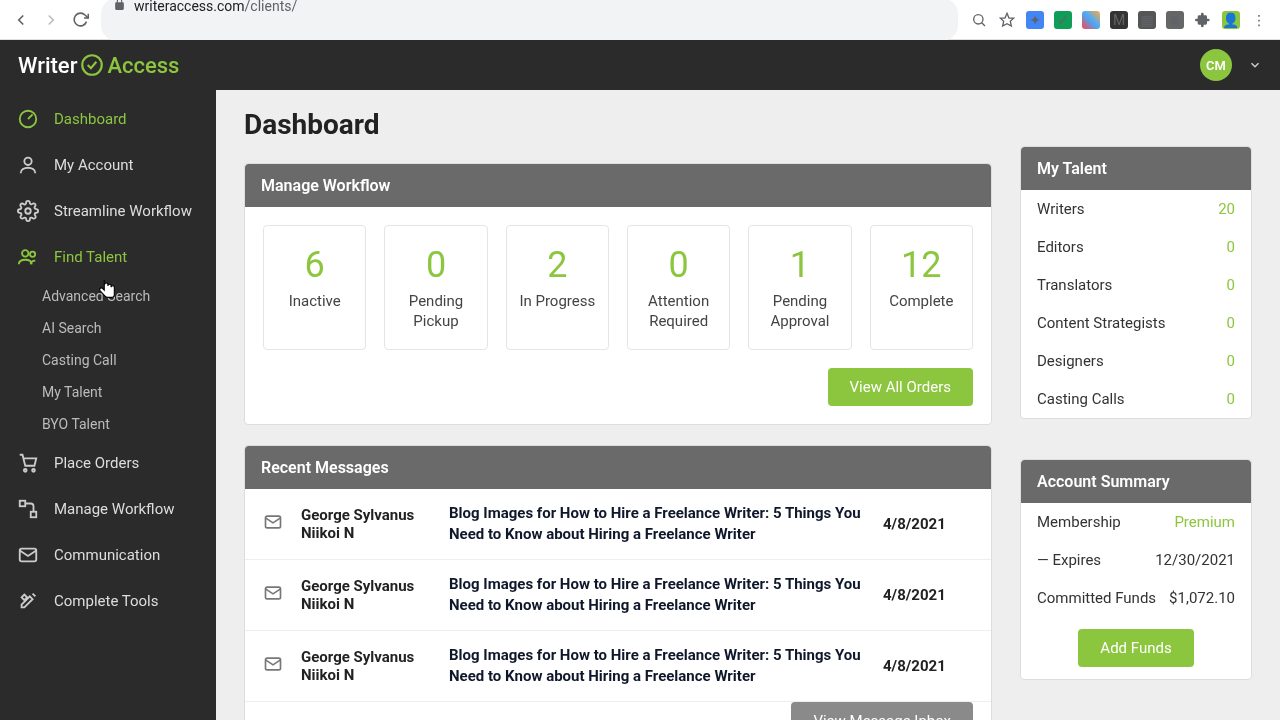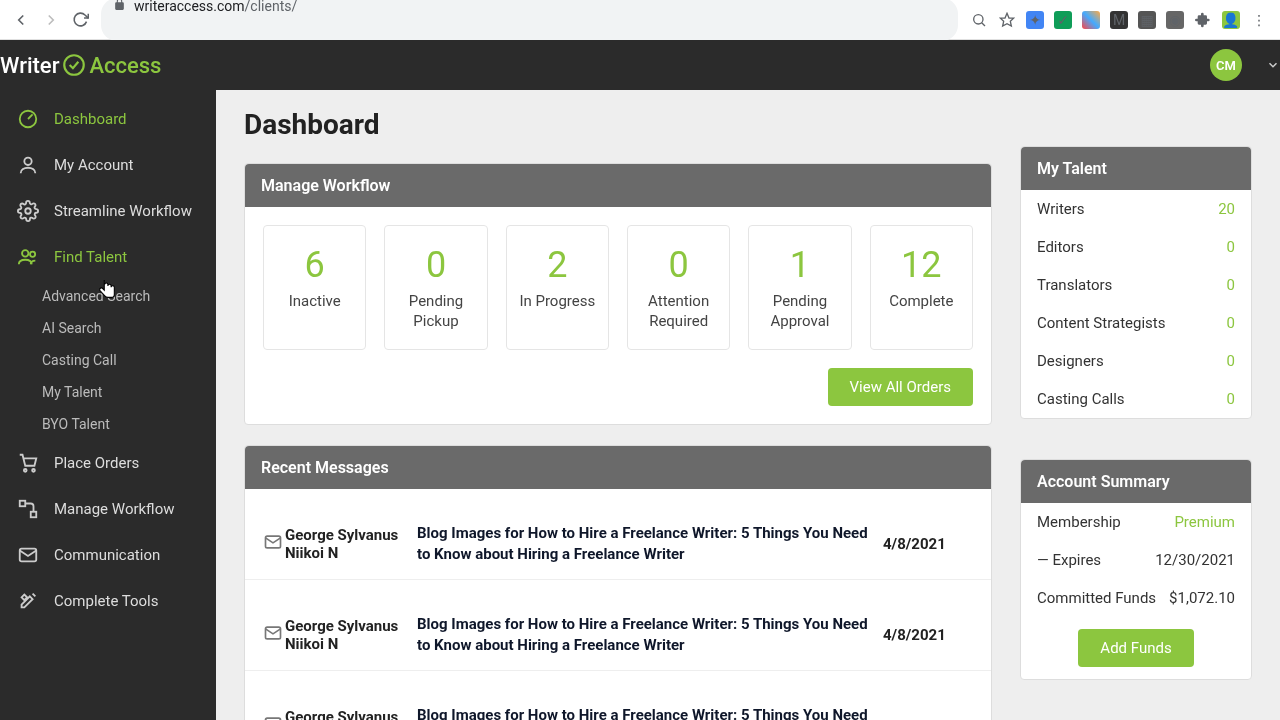--- a/index.html
+++ b/index.html
@@ -9,26 +9,26 @@
 .nav-btn { color: #5f6368; cursor: pointer; display: flex; align-items: center; }
 .nav-btn.disabled { color: #bdbdbd; }
 .url-bar { flex: 1; display: flex; align-items: flex-start; background: #f1f3f4; border-radius: 16px; height: 43px; padding: 0 12px; gap: 8px; }
 .url-text { color: #5f6368; font-size: 14px; }
 .url-host { color: #202124; }
 .chrome-icons { display: flex; align-items: center; gap: 10px; }
 .chrome-icons span { width: 18px; height: 18px; display:flex; align-items:center; justify-content:center; font-size:14px; color:#5f6368;}
 .ext-icon { width:18px; height:18px; border-radius:3px; display:flex; align-items:center; justify-content:center; font-size:10px; color:#fff;}
 
 .app { display: flex; height: 680px; }
-.topbar { position: absolute; top: 40px; left: 0; right: 0; height: 50px; background: #2b2b2b; display: flex; align-items: center; justify-content: space-between; padding: 0 0; z-index: 5; }
+.topbar { position: absolute; top: 40px; left: 0; right: 0; height: 50px; background: #2b2b2b; display: flex; align-items: center; justify-content: space-between; padding: 0 18px; z-index: 5; }
 .logo { color: #fff; font-size: 22px; font-weight: 500; display:flex; align-items:center; }
 .logo .w { color:#fff; }
 .logo .a { color:#8cc63f; }
 .logo svg { margin: 0 2px; }
-.profile { display: flex; align-items: center; gap: 24px; }
+.profile { display: flex; align-items: center; gap: 16px; }
 .avatar { width: 32px; height: 32px; border-radius: 50%; background: #8cc63f; color: #fff; display: flex; align-items: center; justify-content: center; font-weight: 600; font-size: 13px; }
 
 .sidebar { width: 216px; background: #2b2b2b; padding-top: 56px; color: #ddd; font-size: 15px; overflow-y: auto; }
 .sb-item { display: flex; align-items: center; gap: 14px; padding: 12px 16px; cursor: pointer; color: #ddd; }
 .sb-item.active { color: #8cc63f; }
 .sb-item .icon { width: 24px; display: flex; justify-content: center; }
 .sb-sub { padding: 8px 16px 8px 42px; color: #bbb; font-size: 14px; cursor: pointer; }
 
 .main { flex: 1; background: #eeeeee; padding: 68px 28px 20px 28px; overflow-y: auto; display: flex; gap: 28px; }
 .col-left { flex: 1; }
@@ -40,21 +40,21 @@
 .panel-header { background: #6a6a6a; color: #fff; padding: 12px 16px; font-weight: 600; font-size: 16px; border-radius: 4px 4px 0 0; }
 .stats-row { display: flex; gap: 18px; padding: 18px; }
 .stat-box { flex: 1; border: 1px solid #e5e5e5; border-radius: 4px; text-align: center; padding: 18px 6px; }
 .stat-num { font-size: 36px; font-weight: 400; color: #8cc63f; }
 .stat-label { font-size: 15px; color: #444; margin-top: 6px; line-height: 1.3; }
 .panel-actions { padding: 0 18px 18px 18px; display: flex; justify-content: flex-end; gap: 14px; }
 .btn { background: #8cc63f; color: #fff; border: none; border-radius: 4px; padding: 10px 22px; font-size: 15px; cursor: pointer; }
 .btn.gray { background: #9a9a9a; }
 
 .msg-list { max-height: 250px; overflow-y: auto; }
-.msg-row { display: flex; align-items: center; gap: 2px; padding: 14px 18px; border-bottom: 1px solid #eee; margin-top: 20px; }
+.msg-row { display: flex; align-items: center; gap: 18px; padding: 14px 18px; border-bottom: 1px solid #eee; }
 .msg-icon { color: #777; }
 .msg-from { width: 130px; font-weight: 700; color: #222; font-size: 15px; }
 .msg-subject { flex: 1; font-weight: 700; color: #0f172a; font-size: 15px; line-height: 1.4; }
 .msg-date { width: 90px; font-weight: 700; color: #222; font-size: 15px; }
 
 .talent-row, .acct-row { display: flex; justify-content: space-between; padding: 10px 16px; font-size: 15px; color: #333; }
 .talent-row .val { color: #8cc63f; }
 .acct-row .val-green { color: #8cc63f; }
 .acct-actions { padding: 12px 16px; text-align:center; }
 

